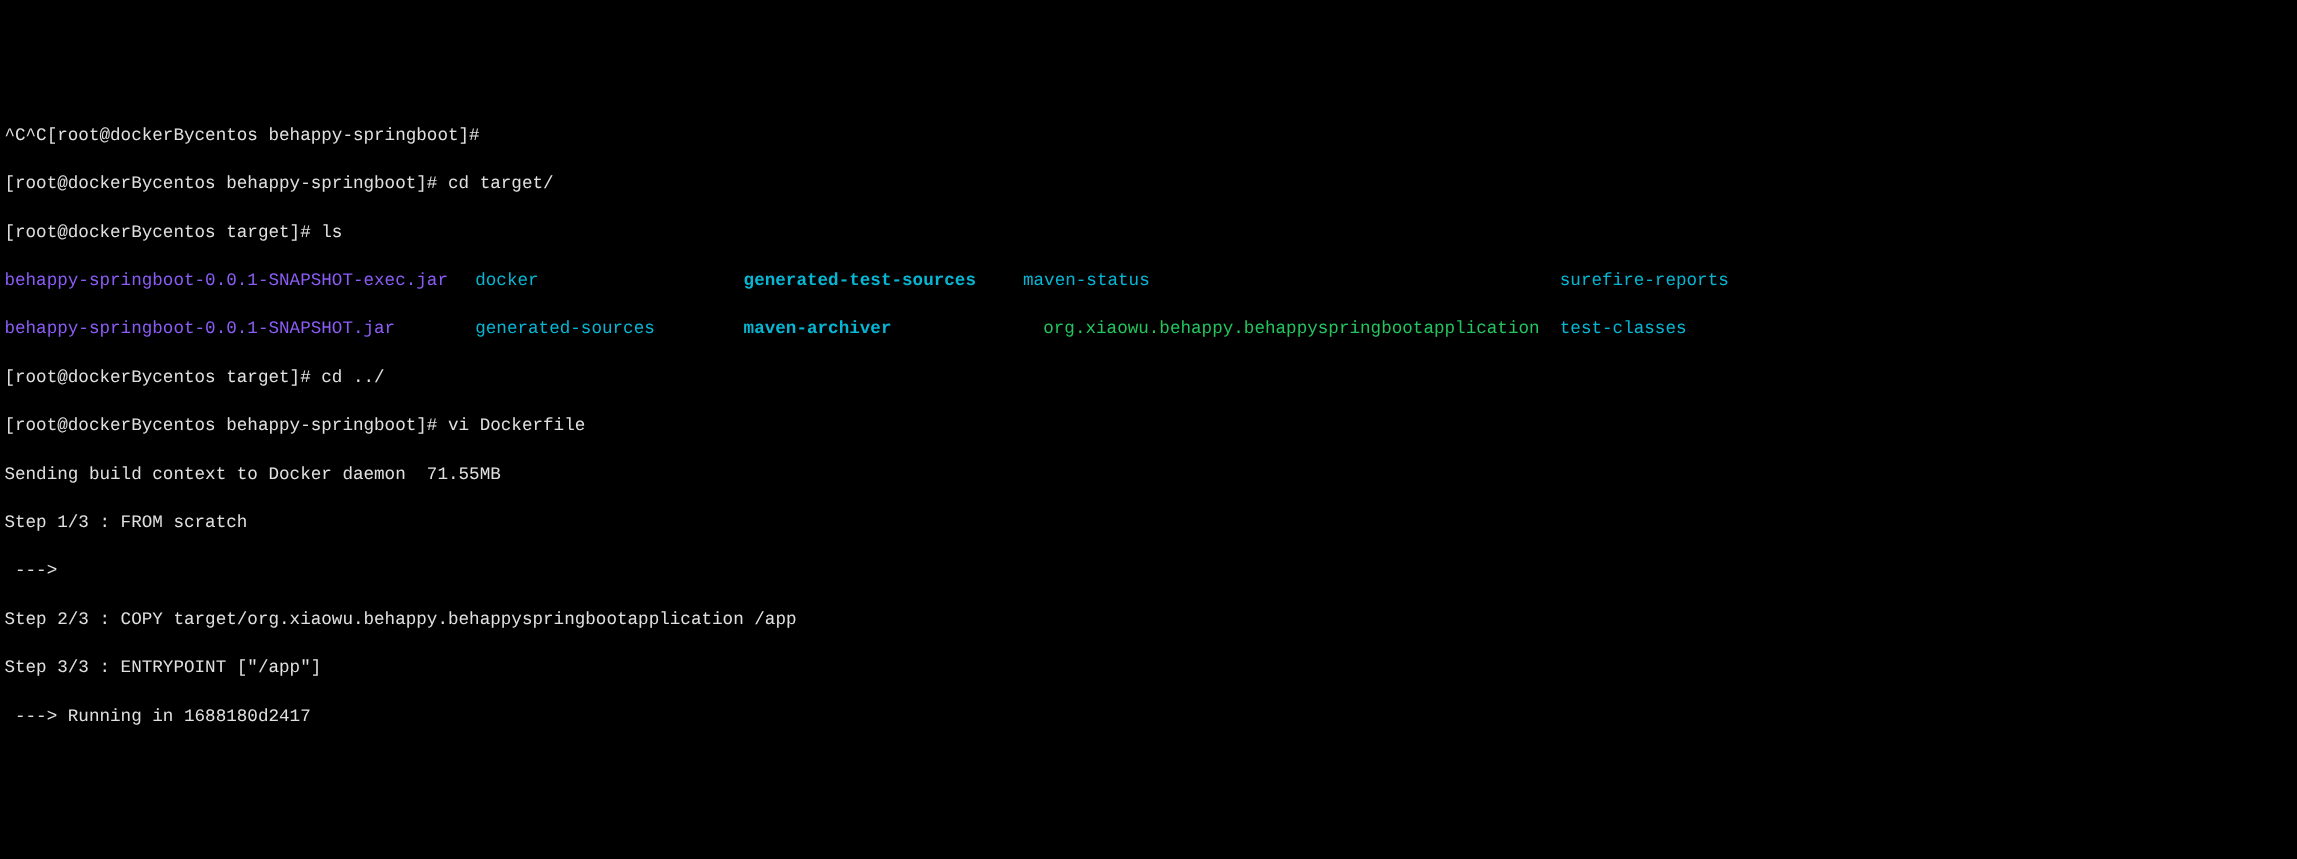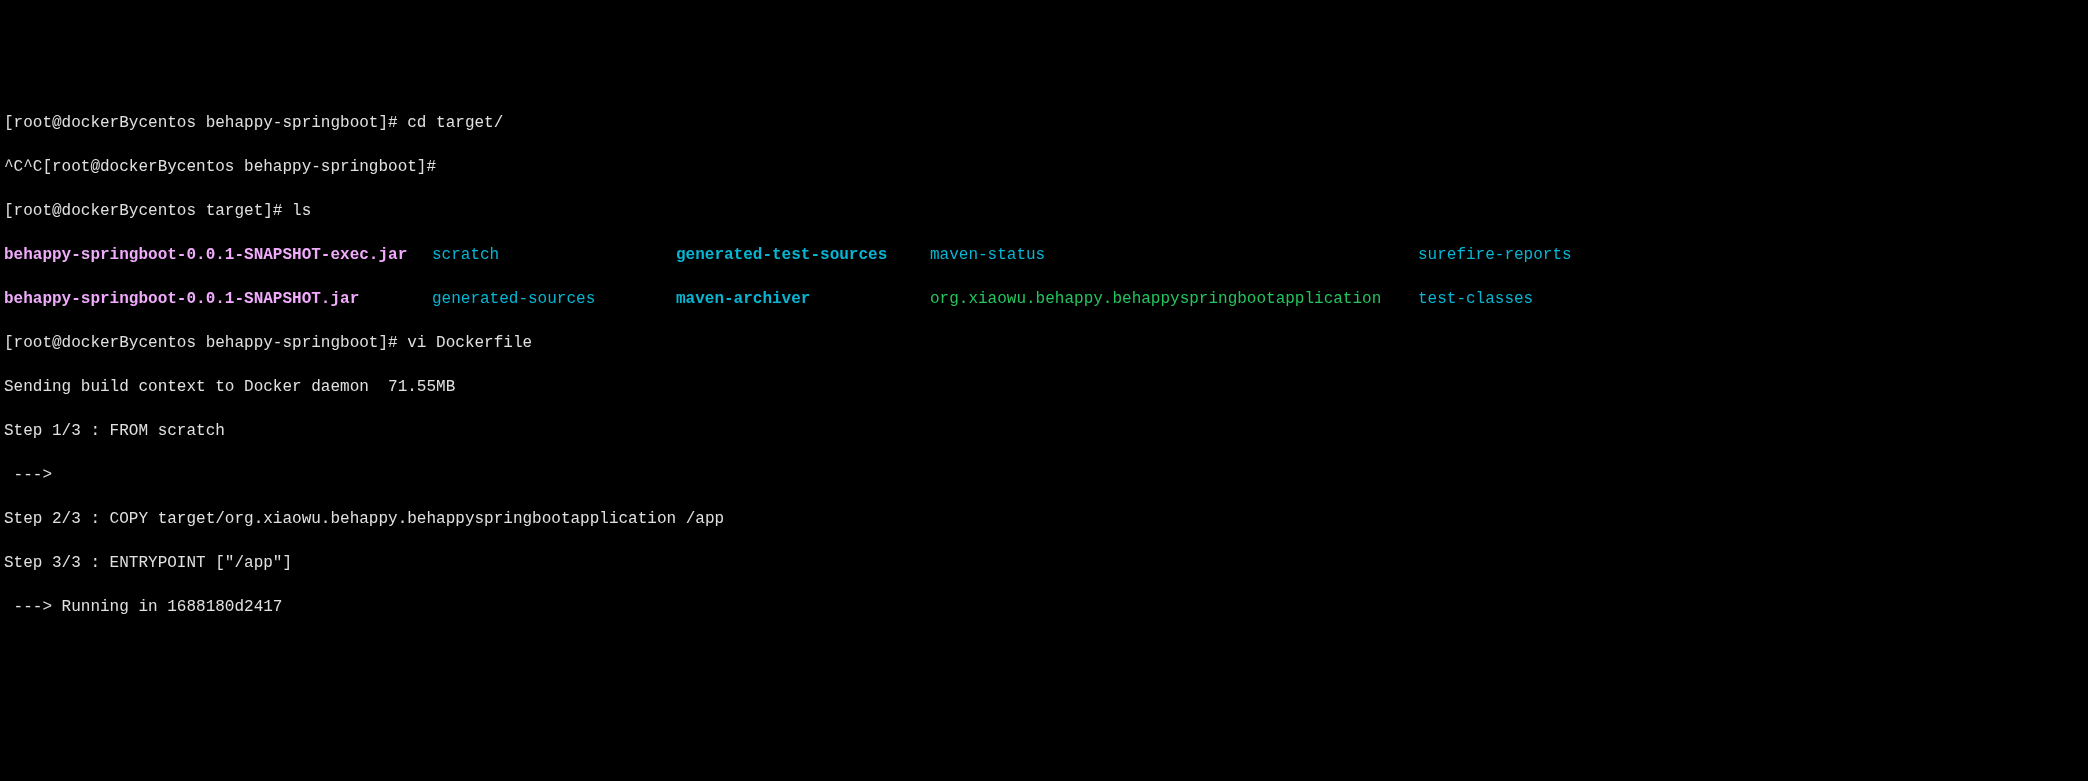--- a/index.html
+++ b/index.html
@@ -7,41 +7,42 @@
     background: #000;
     color: #e0e0e0;
     font-family: "Consolas", "Courier New", monospace;
     font-size: 16px;
     line-height: 22px;
     padding: 2px 4px;
     white-space: pre;
     width: 2088px;
   }
   .line { display: block; }
-  .red { color: #f0abfc; font-weight: bold; }
+  .red { color: #8b5cf6; }
   .cyan { color: #06b6d4; }
-  .green { color: #22c55e; }
+  .green { color: #22c55e; text-align: center; }
   .ls-row { display: block; }
   .ls-col1 { display:inline-block; width: 428px; vertical-align: top;}
   .ls-col2 { display:inline-block; width: 244px; vertical-align: top;}
   .ls-col3 { display:inline-block; width: 234px; vertical-align: top; font-weight: bold;}
   .ls-col4 { display:inline-block; width: 488px; vertical-align: top; margin-left: 20px;}
   .ls-col5 { display:inline-block; vertical-align: top;}
 </style>
 </head>
 <body>
 
 
 
 <div>
+<span class="line">^C^C[root@dockerBycentos behappy-springboot]#</span>
 <span class="line"><span>[root@dockerBycentos behappy-springboot]# </span><span>cd target/</span></span>
-<span class="line">^C^C[root@dockerBycentos behappy-springboot]#</span>
 <span class="line"><span>[root@dockerBycentos target]# </span><span>ls</span></span>
-<div class="ls-row"><span class="ls-col1 red">behappy-springboot-0.0.1-SNAPSHOT-exec.jar</span><span class="ls-col2 cyan">scratch</span><span class="ls-col3 cyan">generated-test-sources</span><span class="ls-col4 cyan">maven-status</span><span class="ls-col5 cyan">surefire-reports</span></div>
+<div class="ls-row"><span class="ls-col1 red">behappy-springboot-0.0.1-SNAPSHOT-exec.jar</span><span class="ls-col2 cyan">docker</span><span class="ls-col3 cyan">generated-test-sources</span><span class="ls-col4 cyan">maven-status</span><span class="ls-col5 cyan">surefire-reports</span></div>
 <div class="ls-row"><span class="ls-col1 red">behappy-springboot-0.0.1-SNAPSHOT.jar</span><span class="ls-col2 cyan">generated-sources</span><span class="ls-col3 cyan">maven-archiver</span><span class="ls-col4 green">org.xiaowu.behappy.behappyspringbootapplication</span><span class="ls-col5 cyan">test-classes</span></div>
+<span class="line"><span>[root@dockerBycentos target]# </span><span>cd ../</span></span>
 <span class="line"><span>[root@dockerBycentos behappy-springboot]# </span><span>vi Dockerfile</span></span>
 <span class="line">Sending build context to Docker daemon  71.55MB</span>
 <span class="line">Step 1/3 : FROM scratch</span>
 <span class="line"> ---&gt; </span>
 <span class="line">Step 2/3 : COPY target/org.xiaowu.behappy.behappyspringbootapplication /app</span>
 <span class="line">Step 3/3 : ENTRYPOINT ["/app"]</span>
 <span class="line"> ---&gt; Running in 1688180d2417</span>
 
 
 

